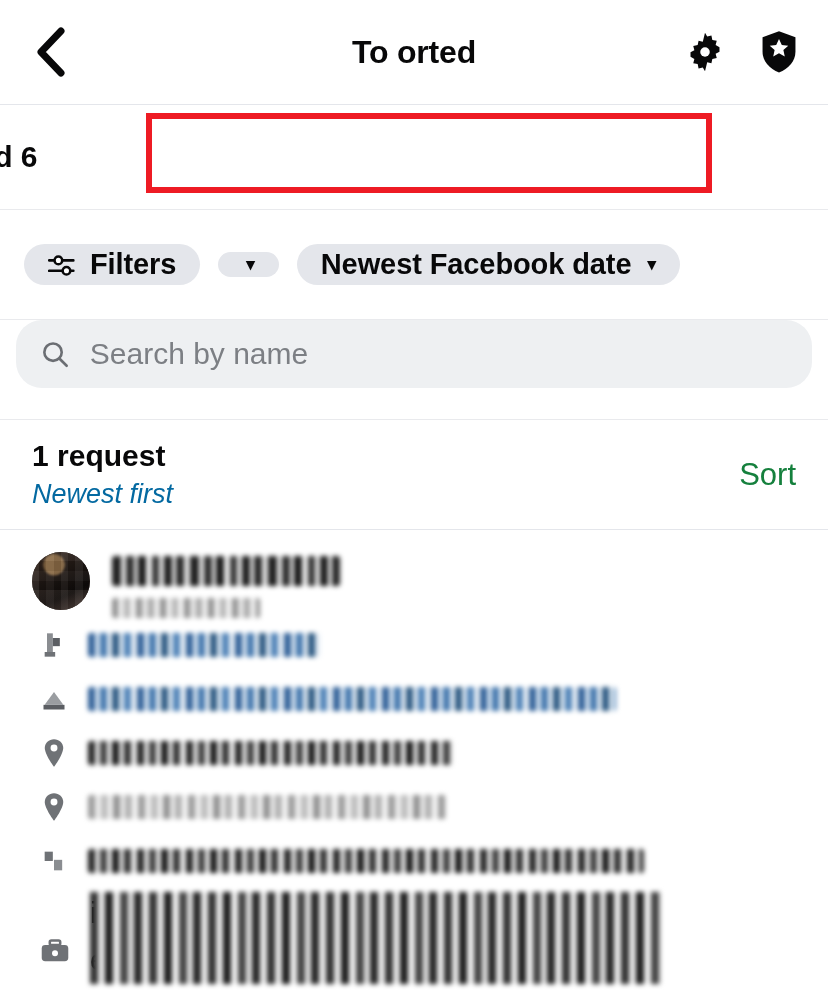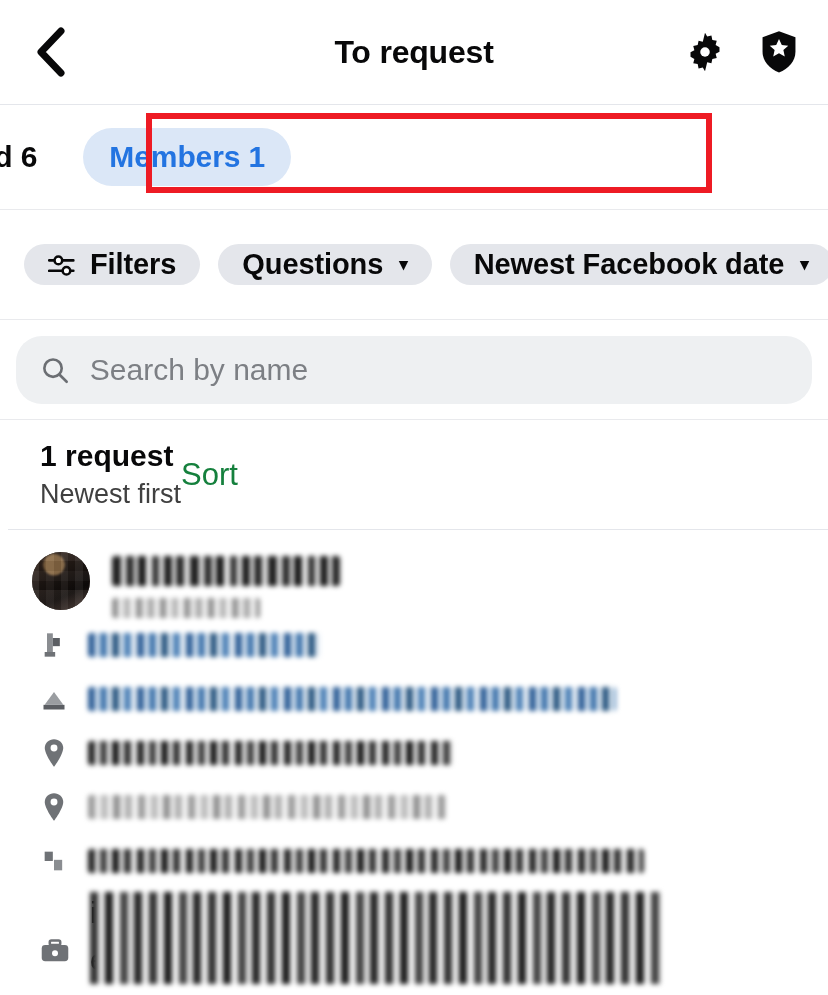--- a/index.html
+++ b/index.html
@@ -147,21 +147,21 @@
   .chip .caret {
     font-size: 17px;
     line-height: 1;
     margin-left: 4px;
   }
 
   
   .search-wrap {
     height: 100px;
     display: flex;
-    align-items: center;
+    align-items: flex-start;
     padding: 0 16px;
     border-bottom: 1px solid #e9eaed;
     box-sizing: border-box;
   }
   .search-box {
     display: flex;
     align-items: center;
     gap: 18px;
     background: #eef0f2;
     border-radius: 26px;
@@ -181,34 +181,34 @@
   }
   .search-input::placeholder { color: #7c7f84; }
 
   
   .summary {
     position: relative;
     height: 110px;
     padding: 0 32px;
     display: flex;
     align-items: center;
-    justify-content: flex-start;
+    justify-content: space-between;
     box-sizing: border-box;
     border-bottom: 1px solid #e4e6eb;
-    margin-left: 8px;
   }
   .summary-left { display: flex; flex-direction: column; gap: 6px; }
   .summary-count {
     font-size: 30px;
     font-weight: 700;
     color: #080809;
   }
   .summary-sub {
     font-size: 27px;
-    color: #404040;
+    color: #0369a1;
+    font-style: italic;
   }
   .sort-link {
     font-size: 31px;
     color: #15803d;
     cursor: pointer;
   }
 
   
   .card {
     position: relative;
@@ -348,59 +348,57 @@
 <body>
 
 <div class="screen">
 
   <div class="header">
     <div class="back-btn">
       <svg width="34" height="50" viewBox="0 0 34 50">
         <path d="M28 4 L8 25 L28 46" fill="none" stroke="#080809" stroke-width="7" stroke-linecap="round" stroke-linejoin="round"></path>
       </svg>
     </div>
-    <div class="header-title">To request</div>
+    <div class="header-title">To orted</div>
     <div class="header-actions">
       <div class="icon-btn">
         <svg width="44" height="44" viewBox="0 0 24 24">
           <path fill="#080809" d="M12 1.5l1.2 2.1 2.3-.6.5 2.4 2.4.5-.6 2.3 2.1 1.2v2.4l-2.1 1.2.6 2.3-2.4.5-.5 2.4-2.3-.6L12 22.5l-1.2-2.1-2.3.6-.5-2.4-2.4-.5.6-2.3L4.1 14.6v-2.4l2.1-1.2-.6-2.3 2.4-.5.5-2.4 2.3.6z"></path>
           <circle cx="12" cy="12" r="2.6" fill="#ffffff"></circle>
         </svg>
       </div>
       <div class="icon-btn">
         <svg width="42" height="46" viewBox="0 0 24 26">
           <path fill="#080809" d="M12 1.2L2.6 4.6v8.2c0 5.6 4 9.6 9.4 11.9 5.4-2.3 9.4-6.3 9.4-11.9V4.6z"></path>
           <path fill="#ffffff" d="M12 5.6l1.6 3.4 3.7.4-2.8 2.5.8 3.6L12 13.7 8.7 15.5l.8-3.6-2.8-2.5 3.7-.4z"></path>
         </svg>
       </div>
     </div>
   </div>
 
   <div class="tabs-wrap">
     <div class="tabs-row">
       <div class="tab">orted 6</div>
       <div class="tab-gap"></div>
-      <div class="tab active">Members 1</div>
     </div>
     <div class="red-box"></div>
   </div>
 
   <div class="chips-wrap">
     <div class="chips-row">
       <div class="chip">
         <svg width="30" height="26" viewBox="0 0 26 22">
           <line x1="1" y1="7" x2="22" y2="7" stroke="#080809" stroke-width="2.2" stroke-linecap="round"></line>
           <line x1="1" y1="16" x2="22" y2="16" stroke="#080809" stroke-width="2.2" stroke-linecap="round"></line>
           <circle cx="9" cy="7" r="3.3" fill="#ffffff" stroke="#080809" stroke-width="2.2"></circle>
           <circle cx="16" cy="16" r="3.3" fill="#ffffff" stroke="#080809" stroke-width="2.2"></circle>
         </svg>
         <span>Filters</span>
       </div>
       <div class="chip">
-        <span>Questions</span>
         <span class="caret">▾</span>
       </div>
       <div class="chip">
         <span>Newest Facebook date</span>
         <span class="caret">▾</span>
       </div>
 
     </div>
   </div>
 

